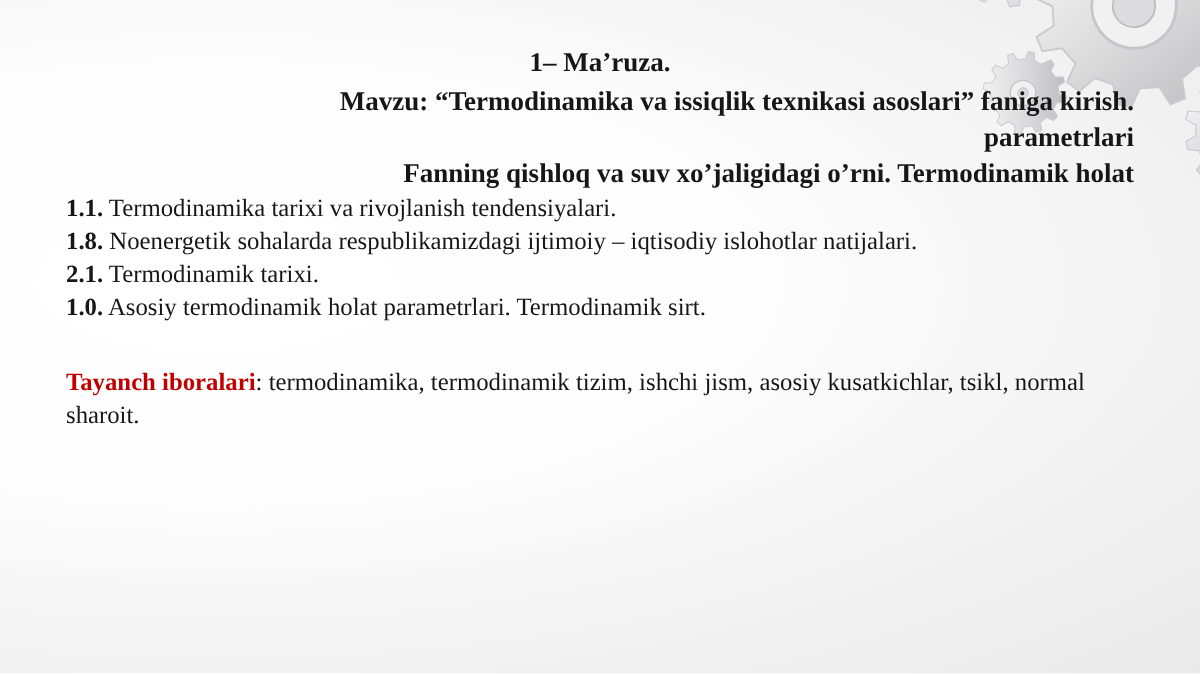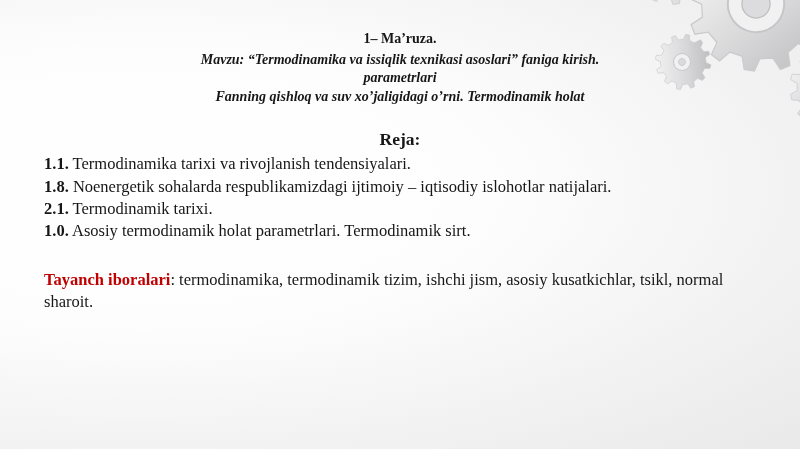--- a/index.html
+++ b/index.html
@@ -31,31 +31,31 @@
     pointer-events: none;
   }
   .content {
     position: relative;
     z-index: 2;
     padding: 30px 44px 0 44px;
   }
   .title-block {
     text-align: center;
     font-weight: bold;
-    font-size: 14px;
+    font-size: 18px;
     line-height: 1.33;
     color: #161616;
   }
   .title-line1 {
     display: block;
     margin-bottom: 2px;
   }
   .title-rest {
     display: block;
-    font-style: italic;
+    text-align: right;
   }
   .reja-heading {
     text-align: center;
     font-weight: bold;
     font-size: 17.5px;
     color: #161616;
     margin-top: 23px;
     margin-bottom: 3px;
   }
   .body-text {
@@ -140,21 +140,20 @@
 
   <div class="content">
 
     <div class="title-block">
       <span class="title-line1">1– Ma’ruza.</span>
       <span class="title-rest">Mavzu: “Termodinamika va issiqlik texnikasi asoslari” faniga kirish.</span>
       <span class="title-rest">parametrlari</span>
       <span class="title-rest">Fanning qishloq va suv xo’jaligidagi o’rni. Termodinamik holat</span>
     </div>
 
-    <div class="reja-heading">Reja:</div>
 
     <div class="body-text">
       <p>
         <span class="num">1.1.</span>
         <span>Termodinamika tarixi va rivojlanish tendensiyalari.</span>
       </p>
       <p>
         <span class="num">1.8.</span>
         <span>Noenergetik sohalarda respublikamizdagi ijtimoiy – iqtisodiy islohotlar natijalari.</span>
       </p>

